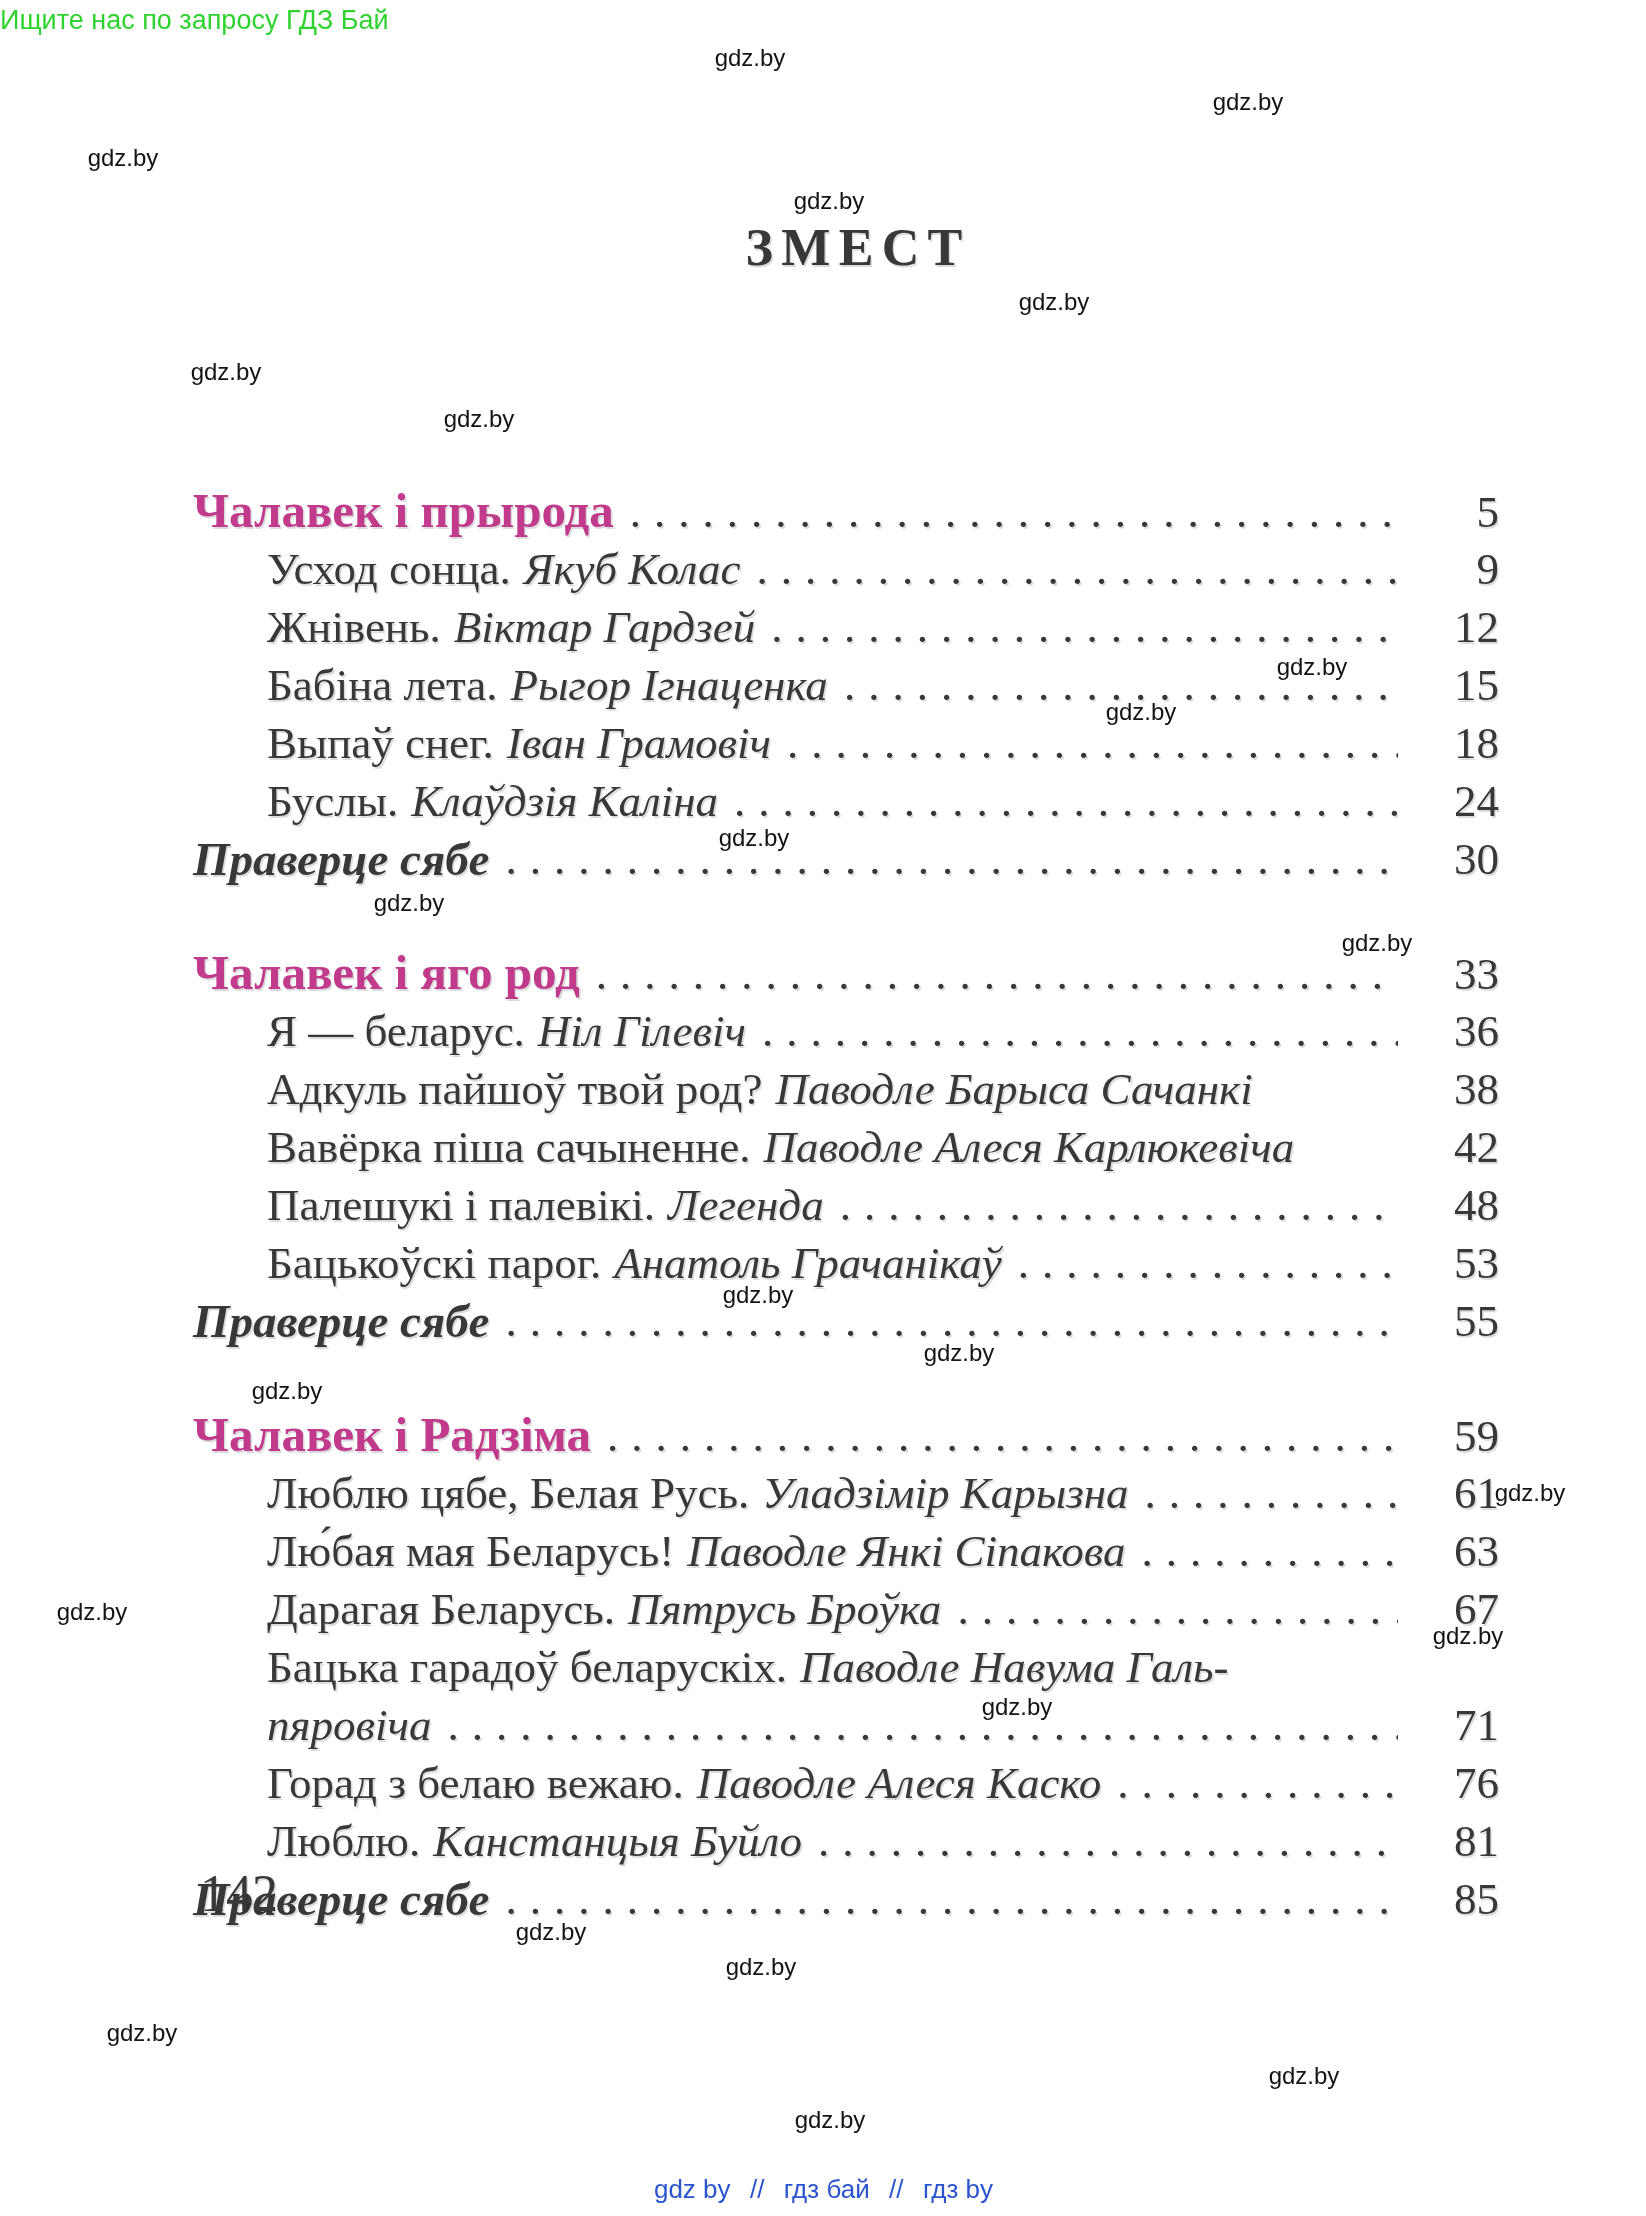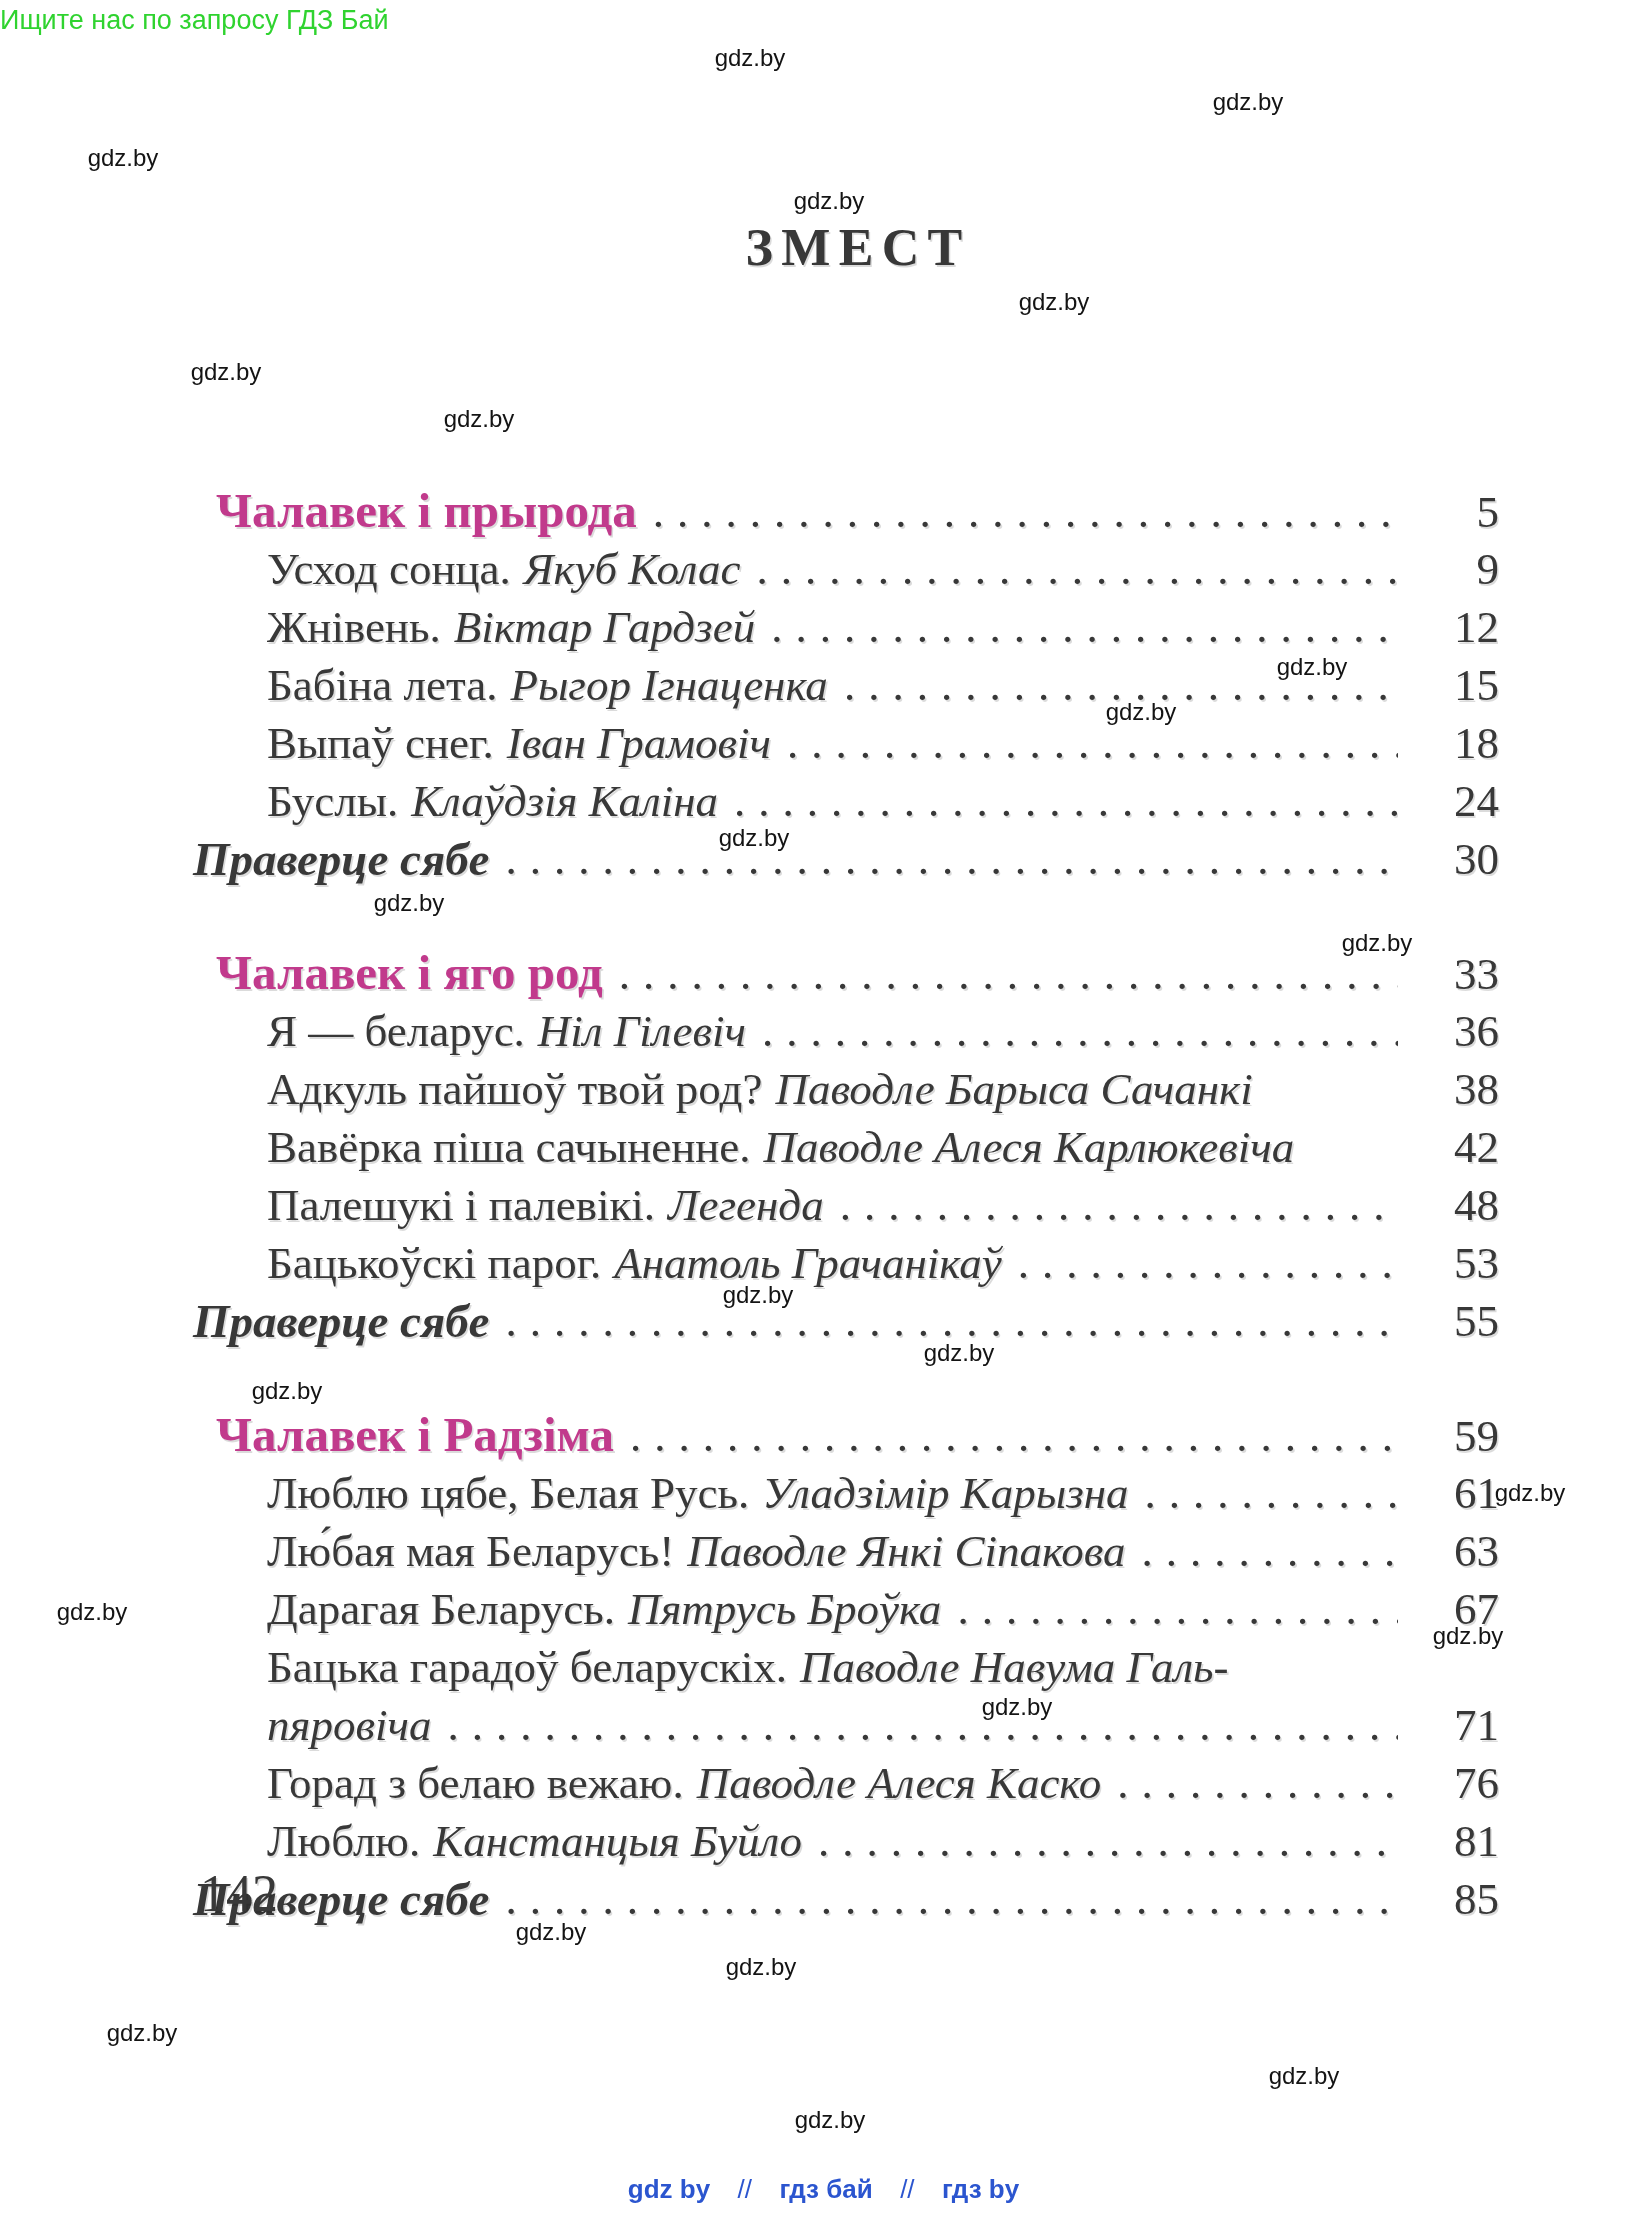--- a/index.html
+++ b/index.html
@@ -54,21 +54,21 @@
     line-height: 58px;
     font-size: 45px;
     white-space: nowrap;
   }
   .row.indent { padding-left: 74px; }
   .row.section {
     font-size: 49px;
     font-weight: bold;
     margin-top: 56px;
   }
-  .row.section .rtitle { color: var(--magenta); margin-left: 23px; }
+  .row.section .rtitle { color: var(--magenta); }
   .row.check {
     font-size: 47px;
     font-weight: bold;
     font-style: italic;
     align-items: center;
   }
   .rtitle { flex: 0 0 auto; }
   .rauthor { flex: 0 0 auto; font-style: italic; }
   .rtitle:not(:empty) + .rauthor { margin-left: 13px; }
   .leader {
@@ -100,21 +100,21 @@
   }
   .footer {
     position: absolute;
     top: 2174px; left: 0;
     width: 100%;
     text-align: center;
     font-family: "Liberation Sans", sans-serif;
     font-size: 26px;
     color: var(--blue);
   }
-  .footer .flink { color: var(--blue); cursor: pointer; margin: 0 21px; font-weight: bold; }
+  .footer .flink { color: var(--blue); cursor: pointer; margin: 0 13px; }
   .footer .fsep { color: var(--blue); margin: 0 6.4px; }
   .wm {
     position: absolute;
     transform: translate(-50%, -50%);
     font-family: "Liberation Sans", sans-serif;
     font-size: 24px;
     color: var(--wm);
     white-space: nowrap;
   }
 </style>

